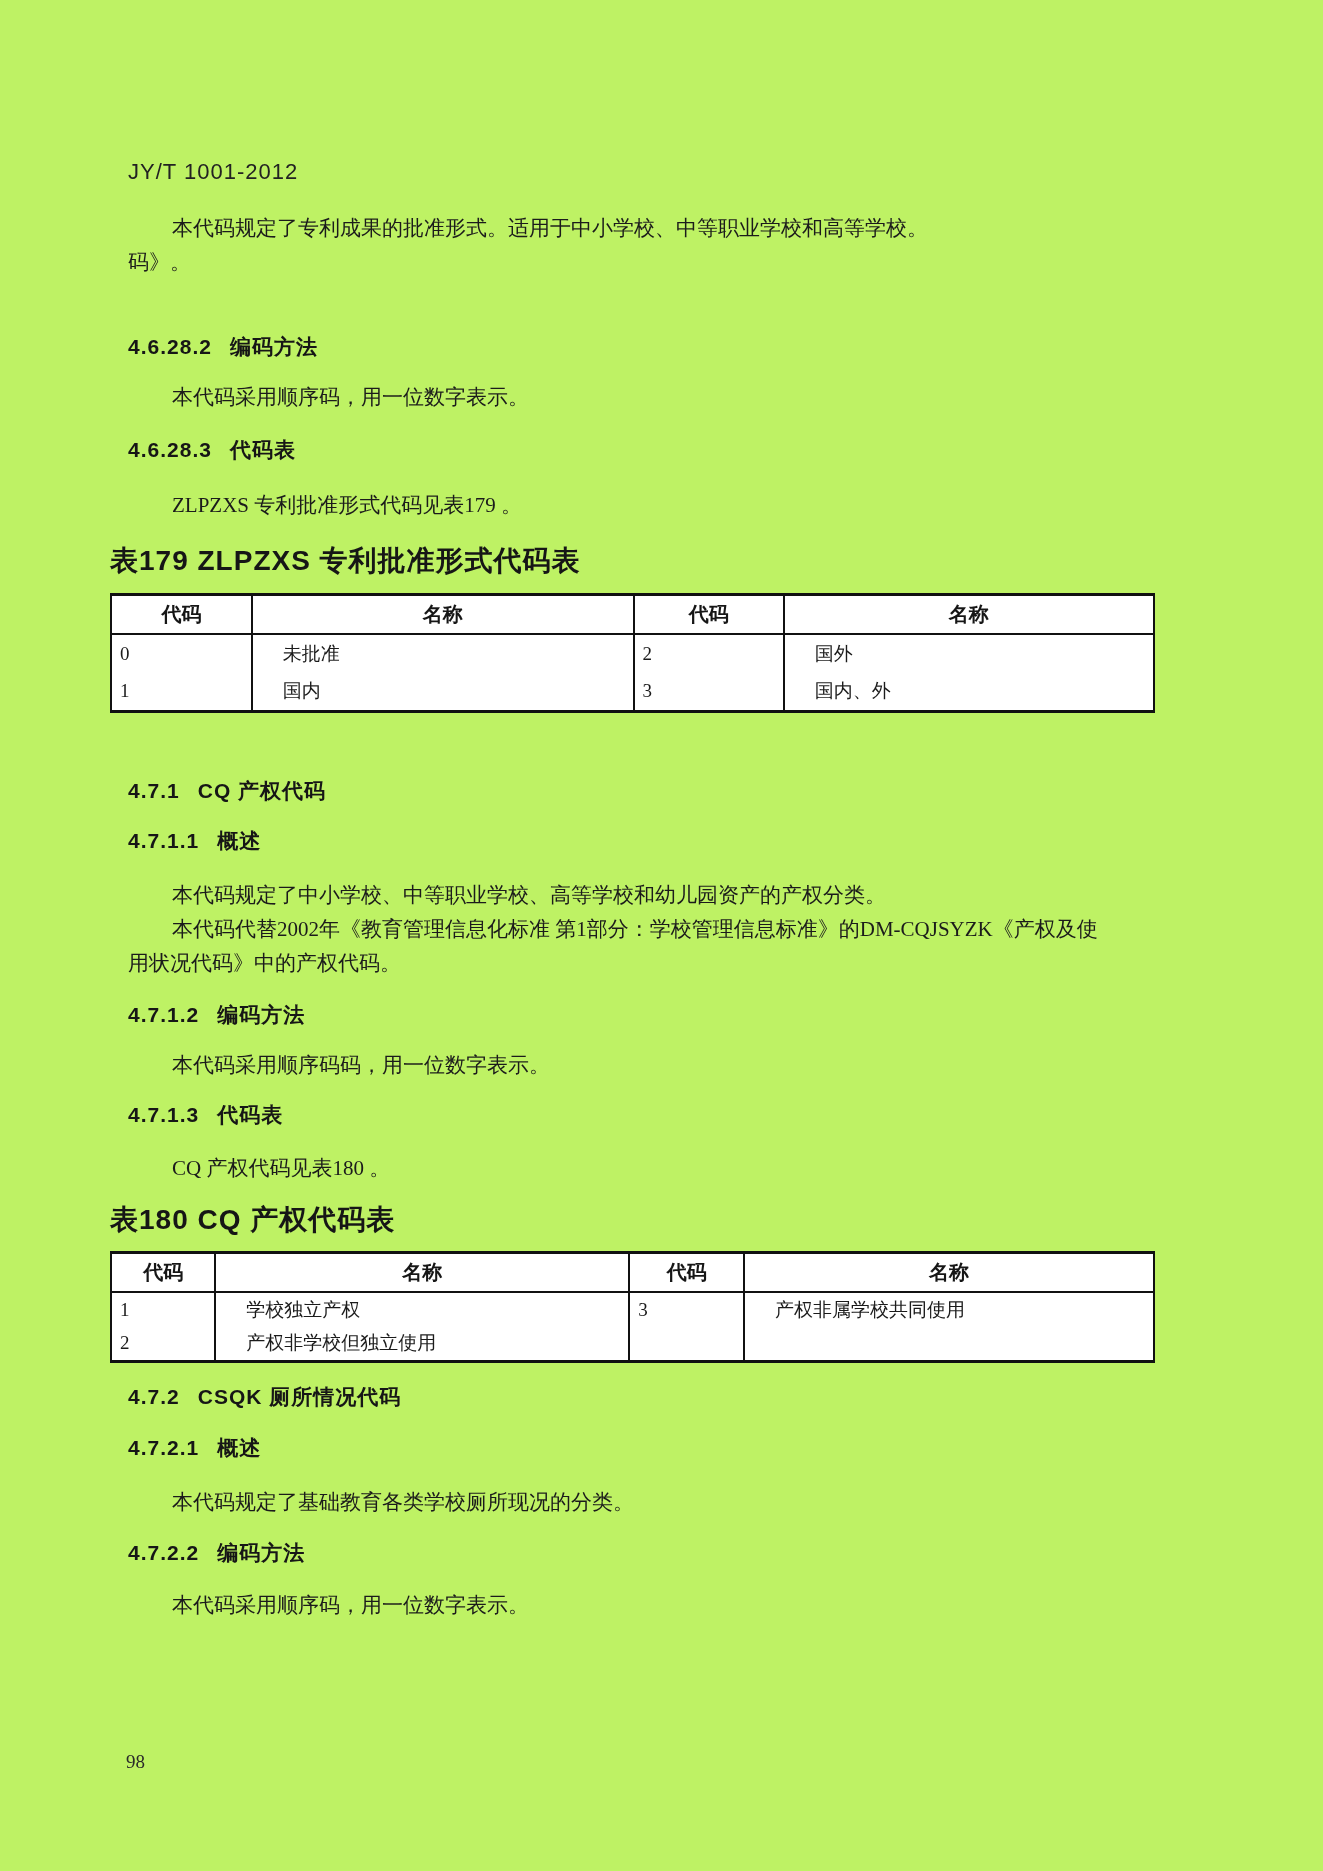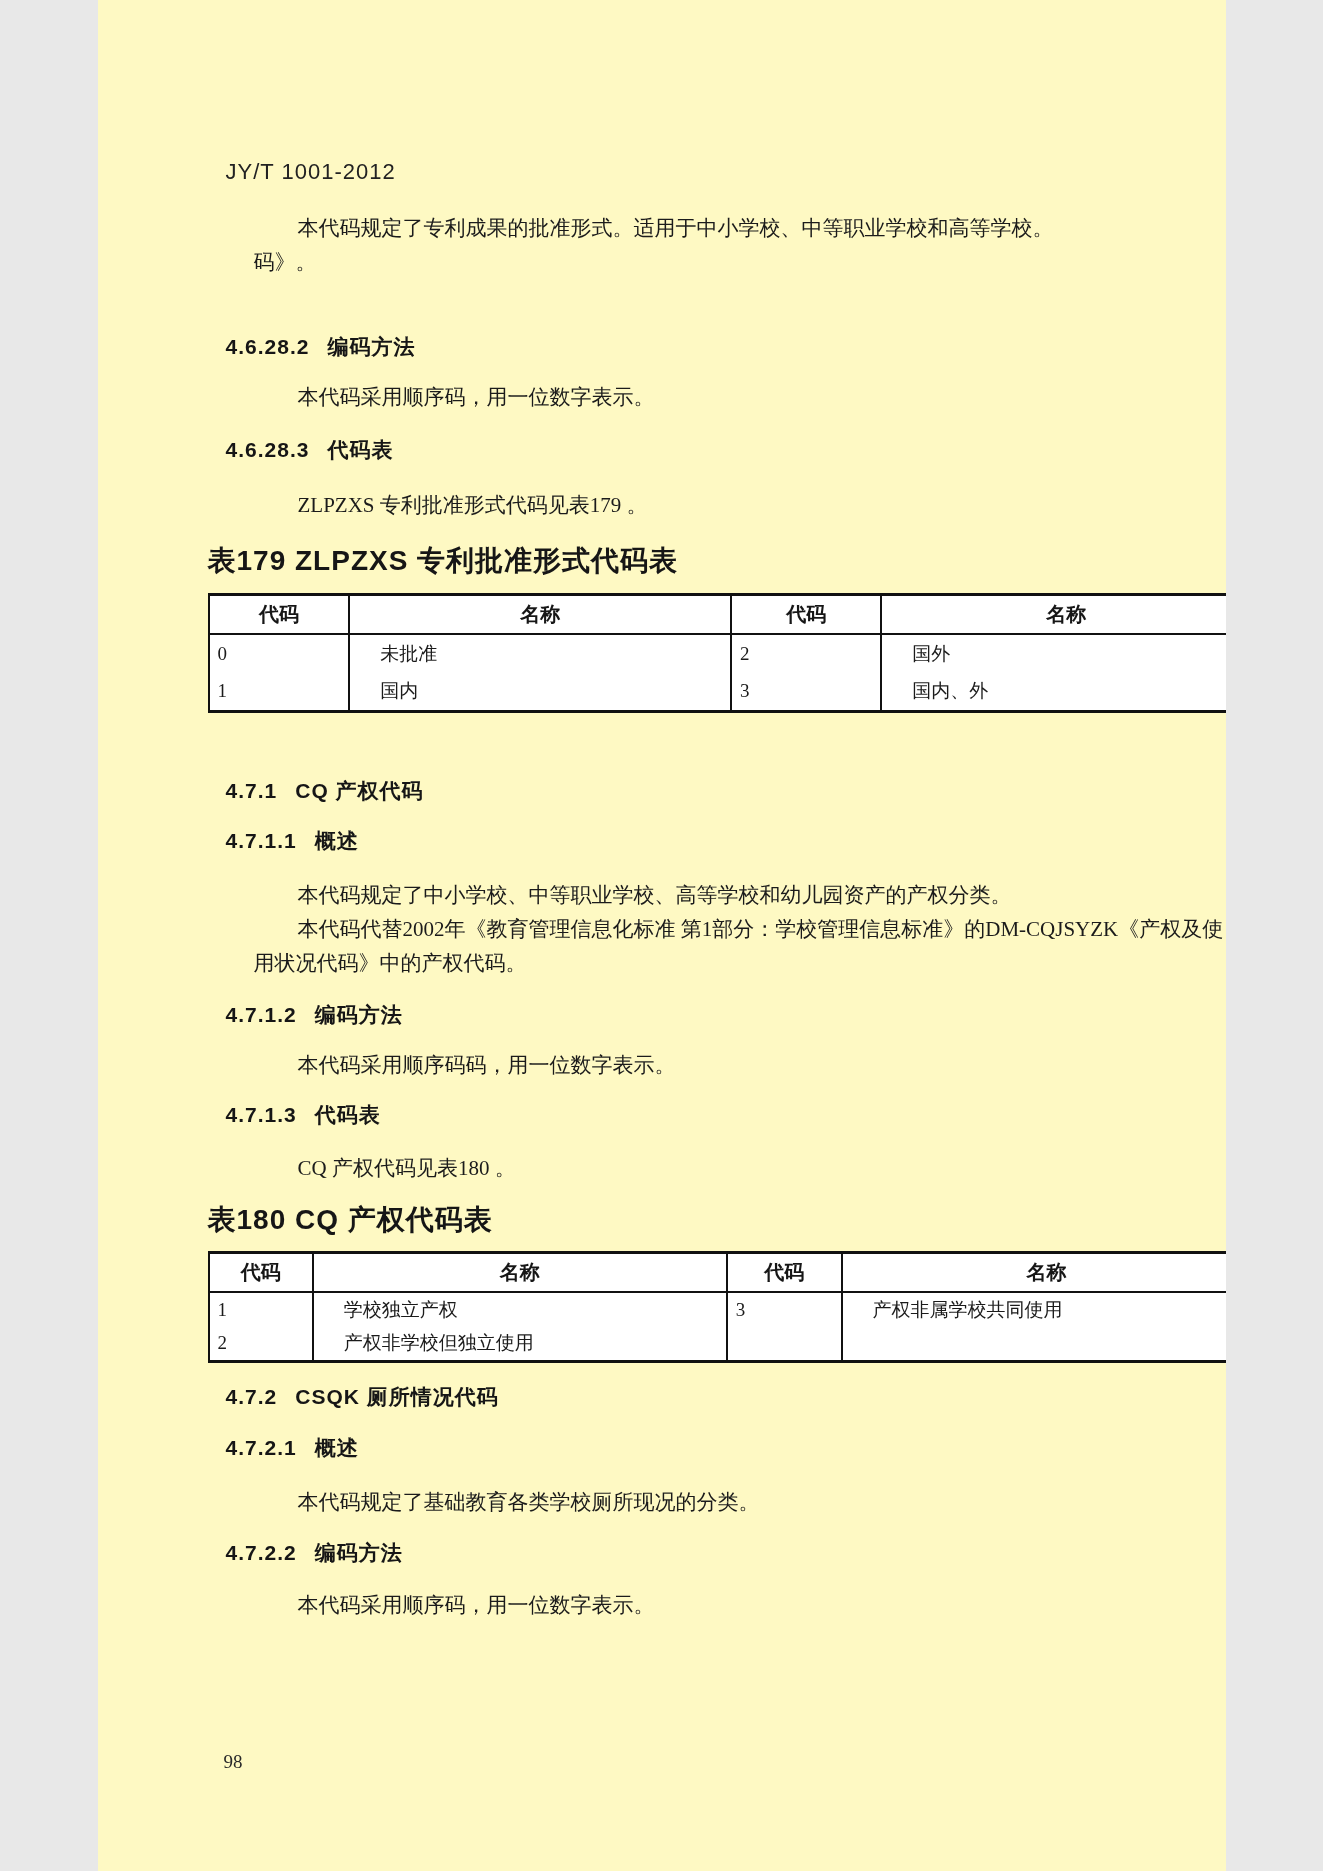--- a/index.html
+++ b/index.html
@@ -1,35 +1,35 @@
 <!DOCTYPE html>
 <html><head>
 <meta charset="utf-8">
 <style>
   html,body{margin:0;padding:0;background:#e8e8e8;}
   .page{
     position:relative;
-    width:1128px;height:1871px;
-    background:#fef9c3;
+    width:1323px;height:1871px;
+    background:#bef264;
     margin:0 auto;
     font-family:"Liberation Serif","DejaVu Serif",serif;
     color:#1b1b1b;
     overflow:hidden;
   }
   .abs{position:absolute;}
   .std-number{
     left:128px;top:155px;
     font-family:"Liberation Sans","DejaVu Sans",sans-serif;
     font-size:22px;line-height:34px;letter-spacing:1px;color:#222;
   }
   .para{
     left:128px;width:1030px;
     font-size:21px;line-height:34px;
   }
-  .para .line{white-space:nowrap;margin-left:28px;}
+  .para .line{white-space:nowrap;}
   .para .line.indent{padding-left:44px;}
   .heading{
     left:128px;width:1030px;
     font-family:"Liberation Sans","DejaVu Sans",sans-serif;
     font-weight:700;font-size:21px;line-height:34px;color:#161616;
     white-space:nowrap;
   }
   .heading .hnum{letter-spacing:1px;}
   .heading .htitle{margin-left:18px;letter-spacing:1px;}
   .tbl-caption{

